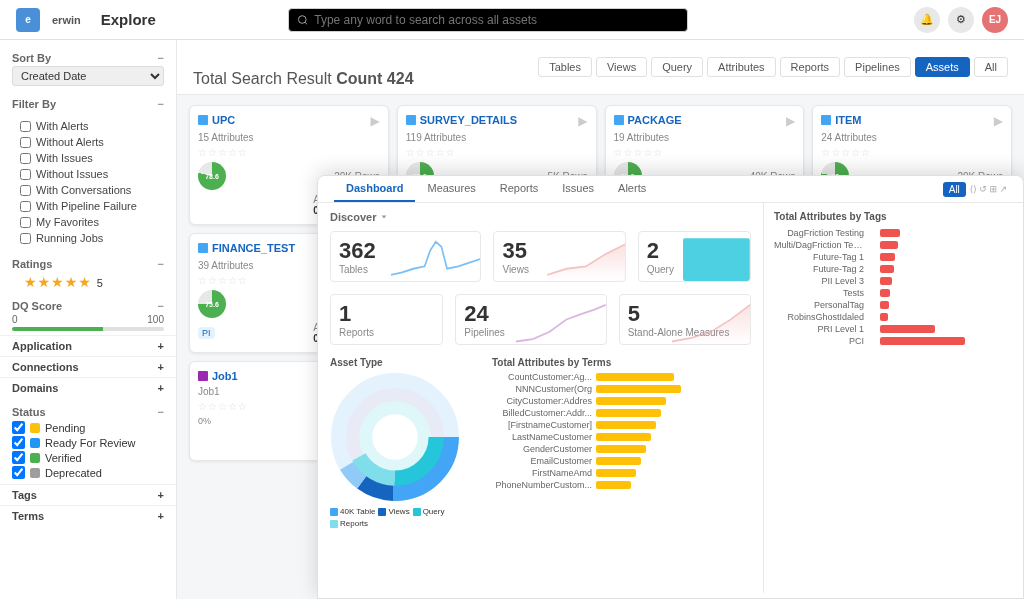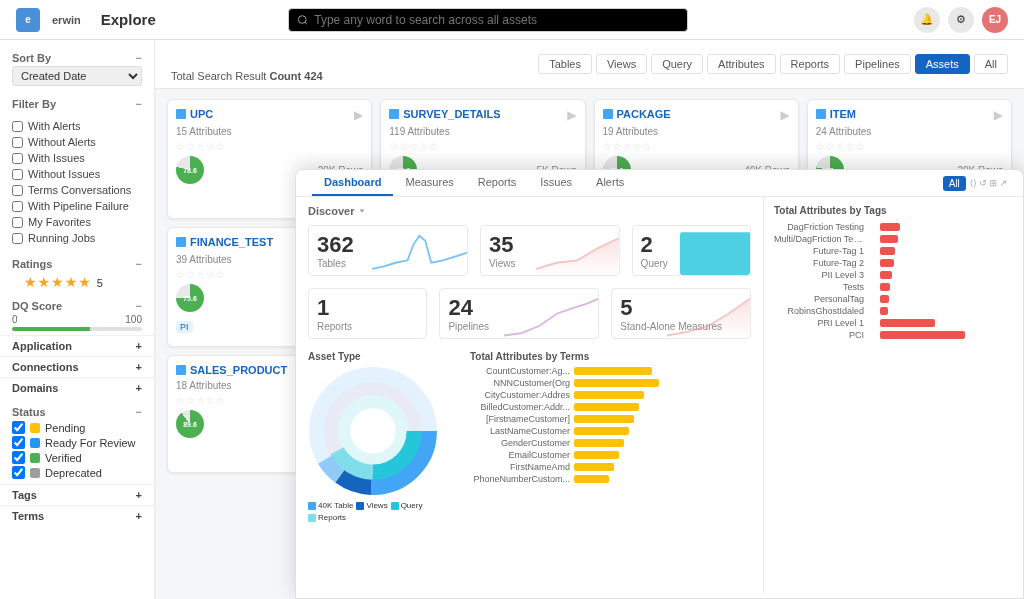--- a/index.html
+++ b/index.html
@@ -11,26 +11,26 @@
     .search-bar { flex: 1; max-width: 400px; display: flex; align-items: center; border: 1px solid #d0d0d0; border-radius: 4px; padding: 4px 8px; background: #000000; gap: 6px; }
     .search-bar input { border: none; background: transparent; outline: none; font-size: 12px; color: #999; width: 100%; }
     .nav-right { margin-left: auto; display: flex; align-items: center; gap: 8px; }
     .nav-icon { width: 26px; height: 26px; border-radius: 50%; background: #e8e8e8; display: flex; align-items: center; justify-content: center; cursor: pointer; font-size: 11px; }
     .user-avatar { width: 26px; height: 26px; border-radius: 50%; background: #e57373; display: flex; align-items: center; justify-content: center; color: #fff; font-size: 10px; font-weight: 600; }
 
     
     .main-layout { display: flex; height: calc(599px - 40px); }
 
     
-    .left-sidebar { width: 155px; background: #fff; border-right: 1px solid #e8e8e8; overflow-y: auto; padding: 8px 0; flex-shrink: 0; }
+    .left-sidebar { width: 177px; background: #fff; border-right: 1px solid #e8e8e8; overflow-y: auto; padding: 8px 0; flex-shrink: 0; }
     .sidebar-section { padding: 4px 12px; }
     .sidebar-label { font-size: 11px; color: #666; font-weight: 600; margin-bottom: 2px; display: flex; justify-content: space-between; align-items: center; }
     .sidebar-label span.collapse { color: #999; cursor: pointer; }
     .sort-select { font-size: 11px; color: #333; padding: 2px 4px; border: 1px solid #ddd; border-radius: 3px; width: 100%; margin-bottom: 4px; }
-    .filter-group { padding: 2px 12px; }
+    .filter-group { padding: 2px 20px; }
     .filter-item { display: flex; align-items: center; gap: 5px; padding: 2px 0; font-size: 11px; color: #444; }
     .filter-item input[type=checkbox] { width: 11px; height: 11px; }
     .rating-stars { color: #f5a623; font-size: 14px; letter-spacing: 1px; padding: 2px 12px; }
     .dq-range { display: flex; gap: 4px; font-size: 10px; color: #666; margin-bottom: 2px; }
     .dq-slider { width: 100%; height: 4px; background: linear-gradient(to right, #4caf50 60%, #e0e0e0 60%); border-radius: 2px; }
     .expandable-section { padding: 4px 12px; border-top: 1px solid #f0f0f0; font-size: 11px; font-weight: 600; color: #444; display: flex; justify-content: space-between; cursor: pointer; }
     .status-item { display: flex; align-items: center; gap: 5px; padding: 1px 0; font-size: 11px; }
     .status-item .dot { width: 10px; height: 10px; border-radius: 2px; }
     .dot-pending { background: #ffc107; }
     .dot-review { background: #2196f3; }
@@ -135,21 +135,21 @@
       <div class="filter-item">
           <input type="checkbox" style="">
           <span>With Issues</span>
         </div>
       <div class="filter-item">
           <input type="checkbox" style="">
           <span>Without Issues</span>
         </div>
       <div class="filter-item">
           <input type="checkbox" style="">
-          <span>Terms Conversations</span>
+          <span>With Conversations</span>
         </div>
       <div class="filter-item">
           <input type="checkbox" style="">
           <span>With Pipeline Failure</span>
         </div>
       <div class="filter-item">
           <input type="checkbox" style="">
           <span>My Favorites</span>
         </div>
       <div class="filter-item">
@@ -224,21 +224,21 @@
     </div>
     <div class="expandable-section">
       <span>Terms</span>
         <span>+</span>
     </div>
   </div>
 
   <div class="content-area">
 
     <div class="top-bar">
-      <div style="font-size:11px;color:#555;margin-top:24px;">
+      <div style="font-size:16px;color:#555;margin-top:24px;">
         <span>Total Search Result</span>&nbsp;<span style="font-weight:700;">Count 424</span>
       </div>
       <div class="type-tabs">
         <div class="type-tab">Tables</div>
         <div class="type-tab">Views</div>
         <div class="type-tab">Query</div>
         <div class="type-tab">Attributes</div>
         <div class="type-tab">Reports</div>
         <div class="type-tab">Pipelines</div>
         <div class="type-tab active">Assets</div>
@@ -412,37 +412,20 @@
           <div class="card-footer">
             <div style="width:28px;height:28px;border-radius:50%;background:conic-gradient(#4caf50 271deg,#e8e8e8 271deg);display:flex;align-items:center;justify-content:center;font-size:7px;font-weight:700;color:#fff;">75.2</div>
             <div style="font-size:10px;color:#888;">916 Rows</div>
           </div>
           <div style="display:flex;justify-content:flex-end;gap:12px;margin-top:4px;">
             <div class="metric">Alerts<br><span class="metric-val">0</span></div>
             <div class="metric">Issues<br><span class="metric-val">0</span></div>
           </div>
         </div>
 
-        <div class="asset-card">
-          <div class="card-header">
-            <div class="card-title">
-                <div class="card-icon"></div>
-                <span>SALES_PRODUCT</span>
-              </div>
-          </div>
-          <div class="card-attrs">18 Attributes</div>
-          <div class="card-stars">☆☆☆☆☆</div>
-          <div style="display:flex;justify-content:space-between;margin-top:4px;align-items:center;">
-            <div style="width:28px;height:28px;border-radius:50%;background:conic-gradient(#4caf50 322deg,#e8e8e8 322deg);display:flex;align-items:center;justify-content:center;font-size:7px;font-weight:700;color:#fff;">89.6</div>
-            <span class="pi-badge">PI</span>
-          </div>
-          <div style="display:flex;justify-content:flex-end;gap:12px;margin-top:4px;">
-            <div class="metric">Alerts<br><span class="metric-val">9</span></div>
-          </div>
-        </div>
 
         <div class="asset-card">
           <div class="card-header">
             <div class="card-title">
                 <div class="card-icon" style="background:#9c27b0;"></div>
                 <span>Job1</span>
               </div>
           </div>
           <div class="card-attrs">Job1</div>
           <div class="card-stars">☆☆☆☆☆</div>

